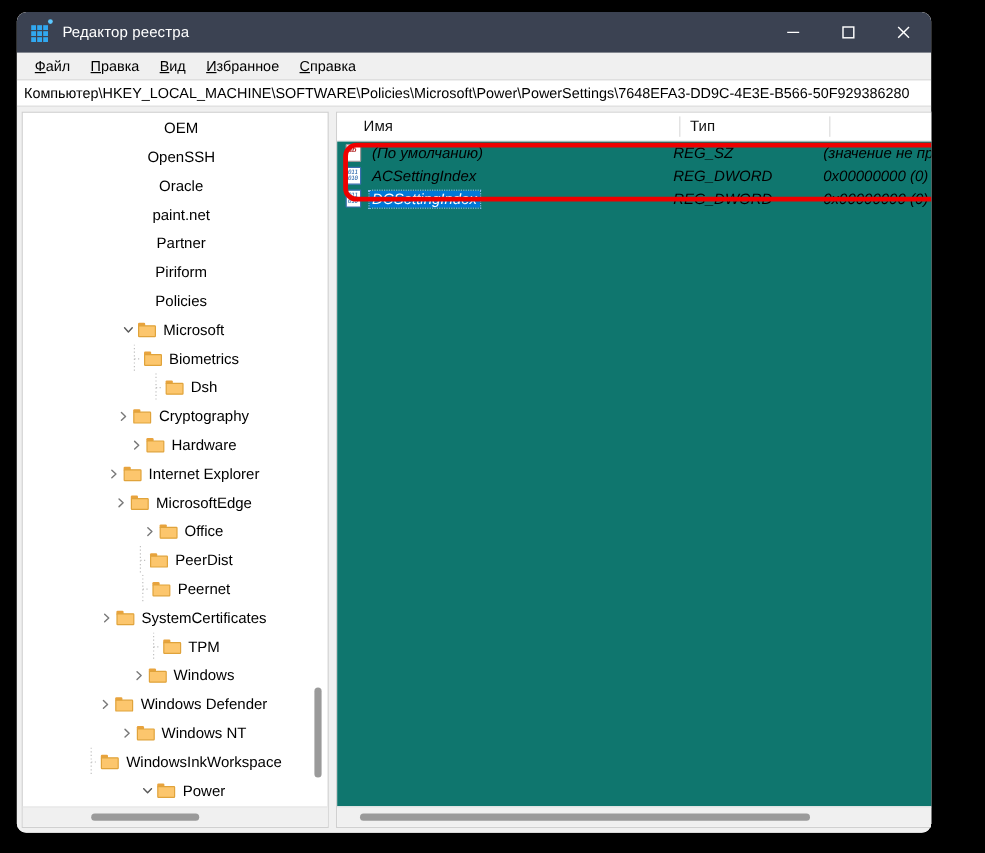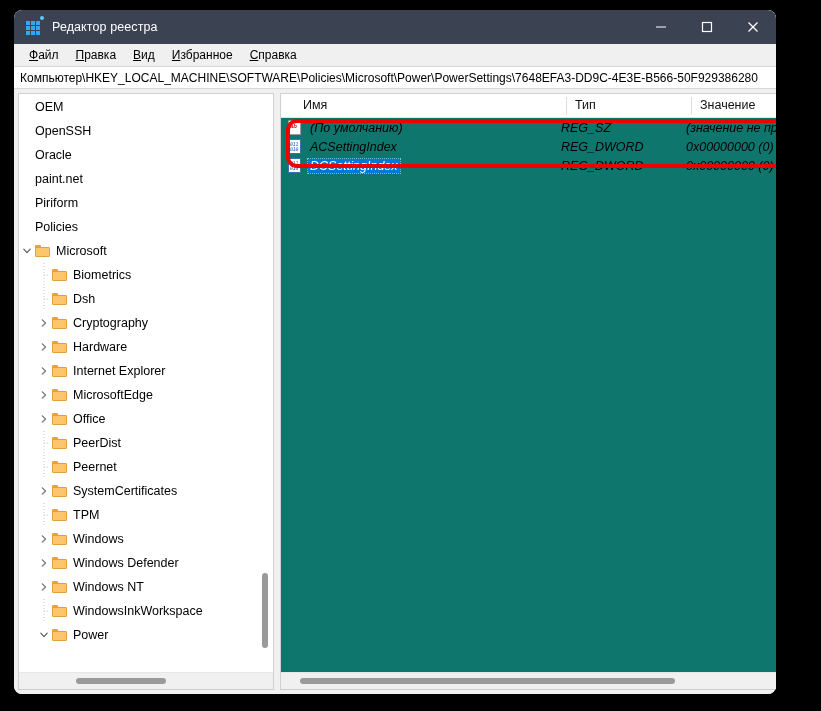--- a/index.html
+++ b/index.html
@@ -140,20 +140,21 @@
     padding-top: 1px;
   }
   .node {
     height: 24px;
     display: flex;
     align-items: center;
     font-size: 12.5px;
     color: #000000;
     white-space: nowrap;
     position: relative;
+    justify-content: center;
   }
   .twisty {
     width: 16px; height: 24px;
     flex: 0 0 16px;
     display: flex; align-items: center; justify-content: center;
   }
   .twisty svg { display: block; }
   .dotconn {
     width: 16px; height: 24px;
     flex: 0 0 16px;
@@ -382,20 +383,24 @@
             <div class="node">
               <div class="twisty"></div>
               <span class="nodelabel">Oracle</span>
             </div>
             <div class="node">
               <div class="twisty"></div>
               <span class="nodelabel">paint.net</span>
             </div>
             <div class="node">
               <div class="twisty"></div>
+              <span class="nodelabel">Partner</span>
+            </div>
+            <div class="node">
+              <div class="twisty"></div>
               <span class="nodelabel">Piriform</span>
             </div>
             <div class="node">
               <div class="twisty"></div>
               <span class="nodelabel">Policies</span>
             </div>
             <div class="node">
               <div class="twisty">
                 <svg width="10" height="10" viewBox="0 0 10 10">
                   <path d="M1.8 3.2 L5 6.6 L8.2 3.2" fill="none" stroke="#5a5a5a" stroke-width="1.2" stroke-linecap="round" stroke-linejoin="round"></path>
@@ -634,21 +639,20 @@
         <div class="hthumb" style="left:57px;width:90px"></div>
       </div>
     </div>
 
     <div class="splitter"></div>
 
     <div class="pane right-pane">
       <div class="list-header">
         <div class="hcell h-name">Имя</div>
         <div class="hcell h-type">Тип</div>
-        <div class="hcell h-value last">Значение</div>
       </div>
       <div class="list-body" id="vlist">
           <div class="vrow">
             <div class="vname">
               <div class="vicon">
                 <div class="icon-str">
                   <div class="ab">ab</div>
                 </div>
               </div>
               <span class="txt">(По умолчанию)</span>

